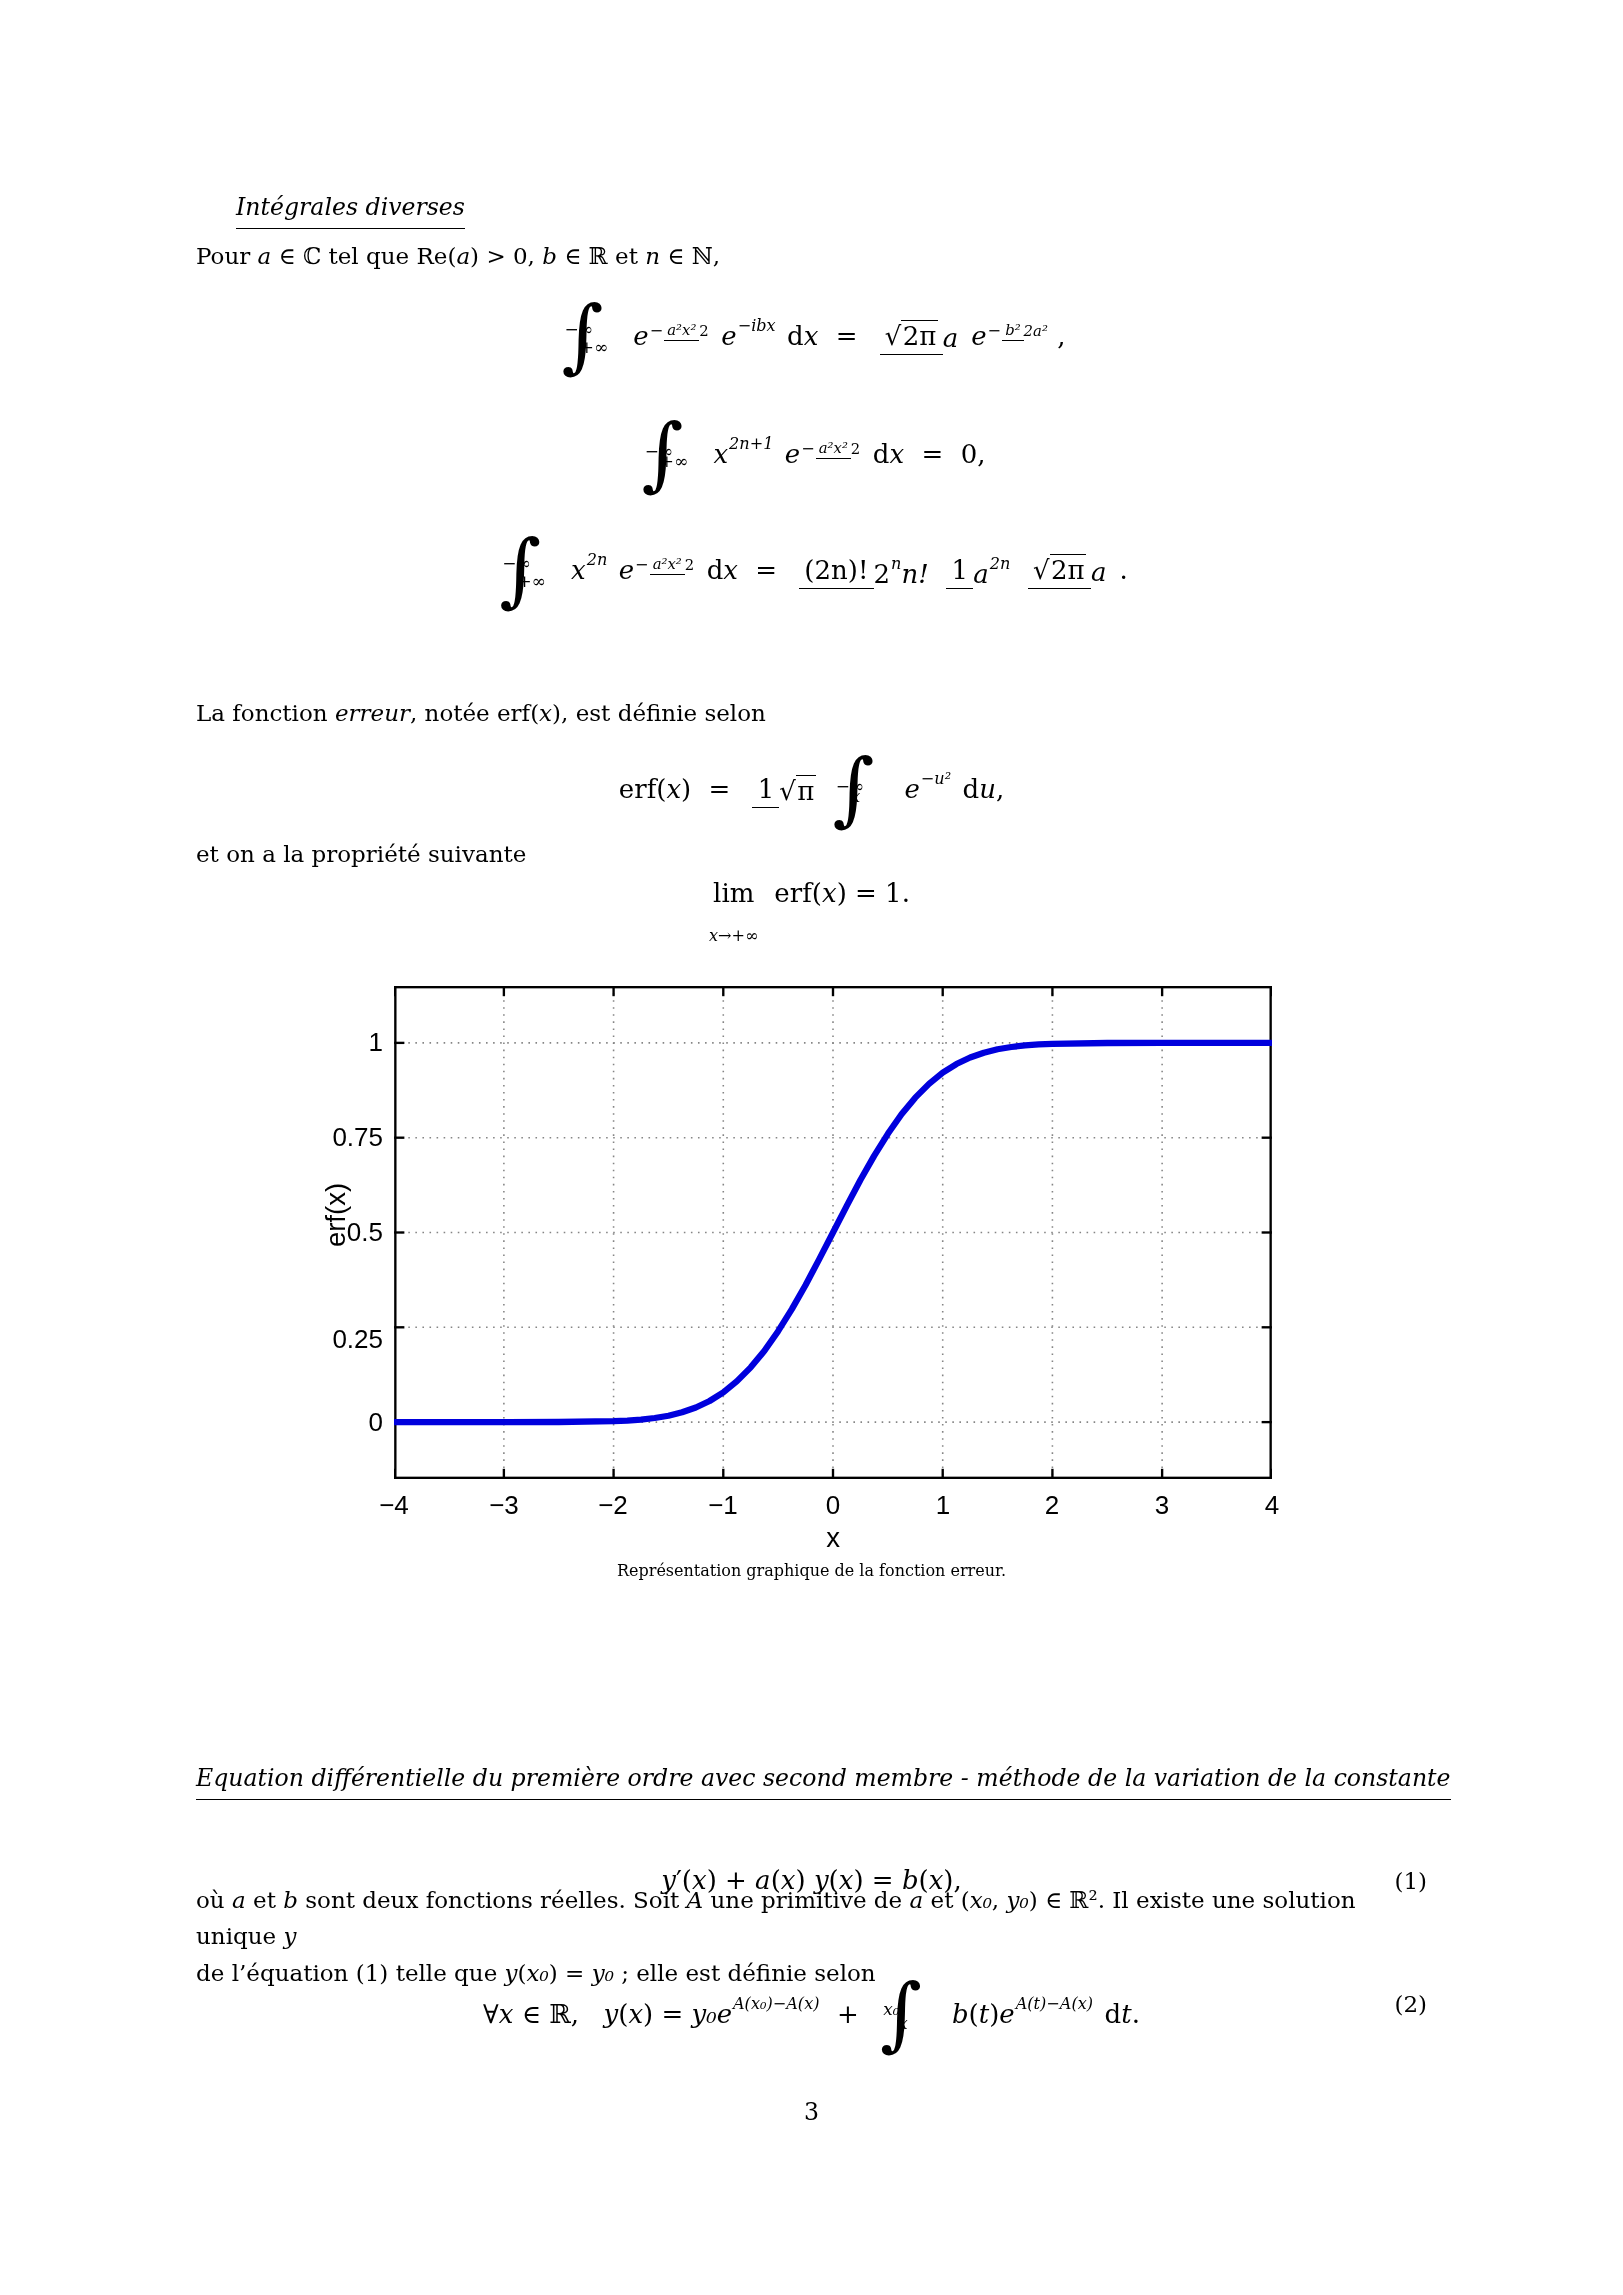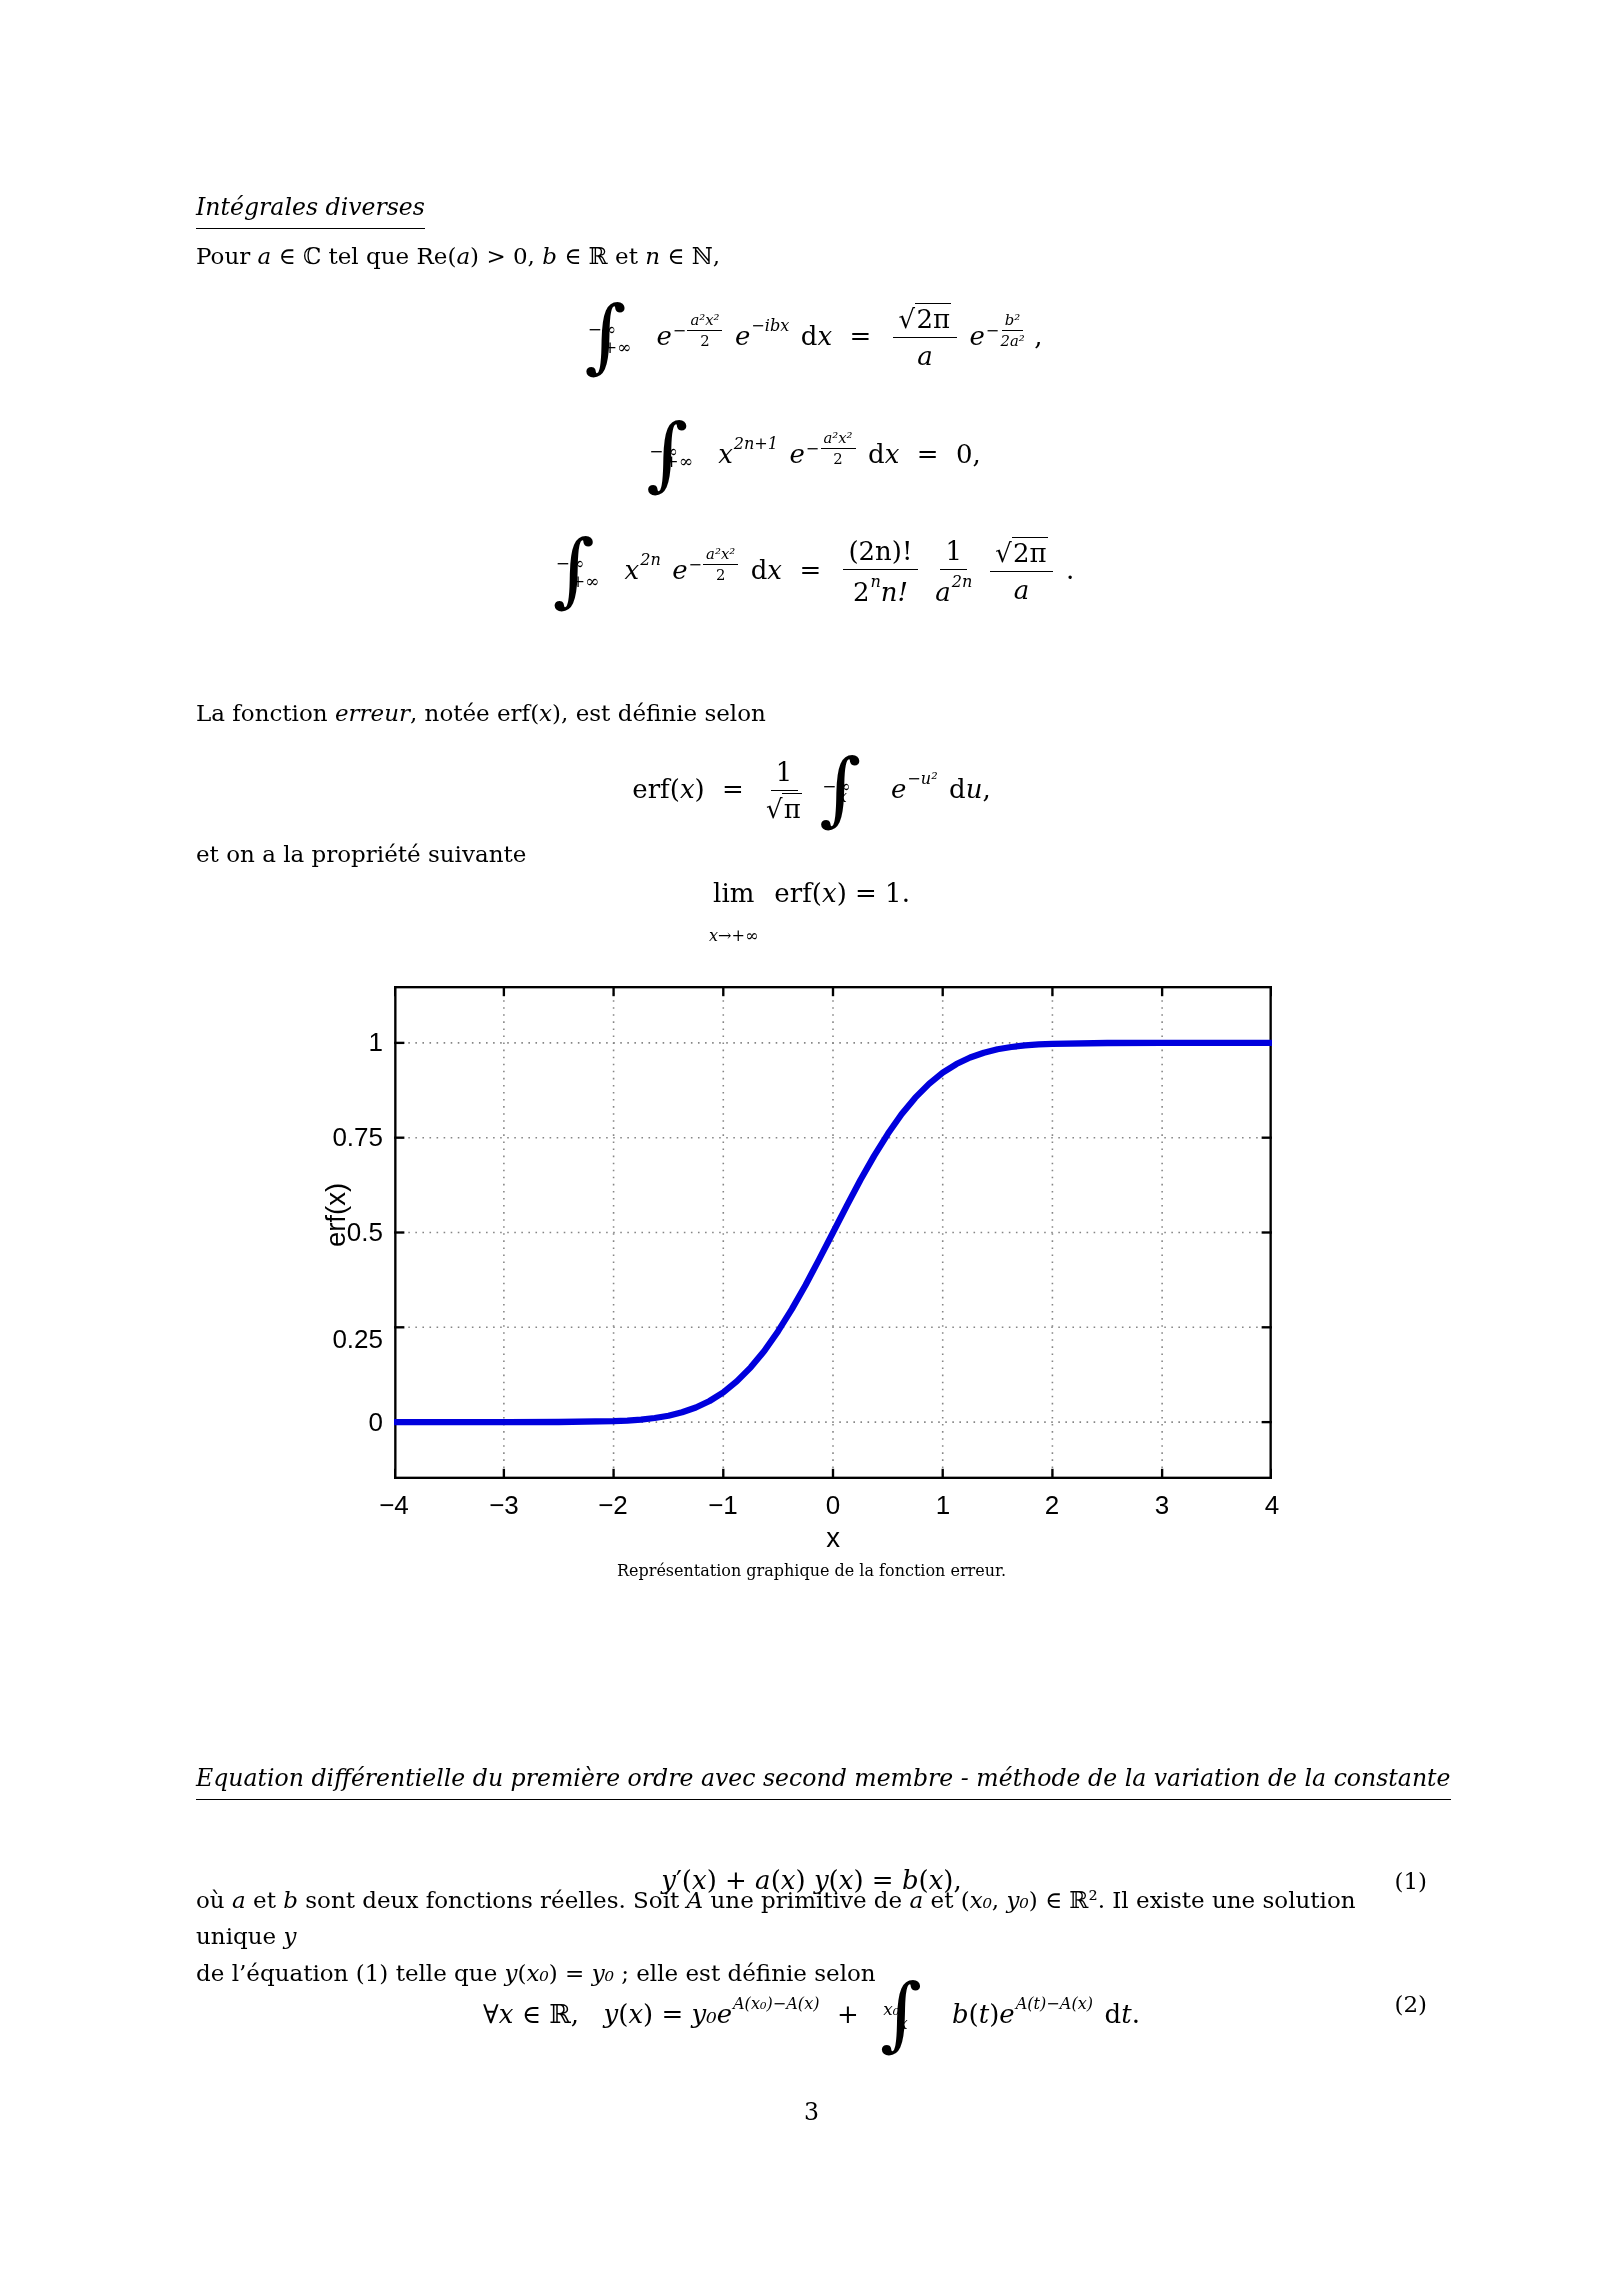--- a/index.html
+++ b/index.html
@@ -9,21 +9,21 @@
   .it{font-style:italic;}
   .para{left:196px;width:1231px;font-size:23px;line-height:1.5;}
   .sect-title{left:196px;font-size:23.6px;font-style:italic;}
   .sect-title .hrule{display:inline-block;border-bottom:1.6px solid #000;padding-bottom:7px;}
   
   .eq{left:196px;width:1231px;text-align:center;font-size:26px;white-space:nowrap;}
   .eq .mo{margin:0 .35em;}
   .eq .sp{margin-left:.12em;}
   .sup{display:inline-block;vertical-align:.85em;font-size:.62em;margin-left:.06em;}
   .supfrac{display:inline-flex;align-items:center;vertical-align:.55em;font-size:.62em;margin-left:.06em;white-space:nowrap;}
-  .frac{display:inline-flex;flex-direction:column;align-items:center;vertical-align:middle;
+  .frac{display:inline-flex;flex-direction:row;align-items:center;vertical-align:middle;
         margin:0 .18em;line-height:1.25;text-align:center;}
   .frac .num{border-bottom:1.6px solid #000;padding:0 .2em .06em;}
   .frac .den{padding-top:.06em;}
   .supfrac .frac{font-size:.92em;margin:0 .08em;}
   .sqrt{white-space:nowrap;}
   .sqrt .arg{border-top:1.6px solid #000;padding:0 .05em;}
   .bigint{position:relative;display:inline-block;width:2.6em;height:3.0em;vertical-align:middle;}
   .bigint .isign{position:absolute;left:.05em;top:50%;transform:translateY(-53%);font-size:3.1em;}
   .bigint .iup{position:absolute;top:-.15em;left:1.32em;font-size:.65em;}
   .bigint .ilo{position:absolute;bottom:-.20em;left:.42em;font-size:.65em;}
@@ -44,21 +44,21 @@
   #xlabel{position:absolute;left:480px;top:556px;width:110px;text-align:center;
           font-family:"Liberation Sans","DejaVu Sans",sans-serif;font-size:27.5px;}
   .caption{left:0;width:1623px;text-align:center;font-size:16px;}
   .pageno{left:0;width:1623px;text-align:center;font-size:23.6px;}
 </style>
 </head>
 <body>
 
 <div class="page">
 
-  <div class="abs sect-title" style="top:193px;">
+  <div class="abs sect-title" style="top:193px;margin-left:40px;">
     <span class="hrule">Intégrales diverses</span>
   </div>
 
   <div class="abs para" style="top:239px;"><span>Pour </span><span class="it">a</span><span> ∈ ℂ tel que Re(</span><span class="it">a</span><span>) &gt; 0, </span><span class="it">b</span><span> ∈ ℝ et </span><span class="it">n</span><span> ∈ ℕ,</span></div>
 
   <div class="abs eq" style="top:275px;height:102px;line-height:102px;">
     <span class="bigint">
       <span class="isign">∫</span>
       <span class="iup">+∞</span>
       <span class="ilo">−∞</span>

